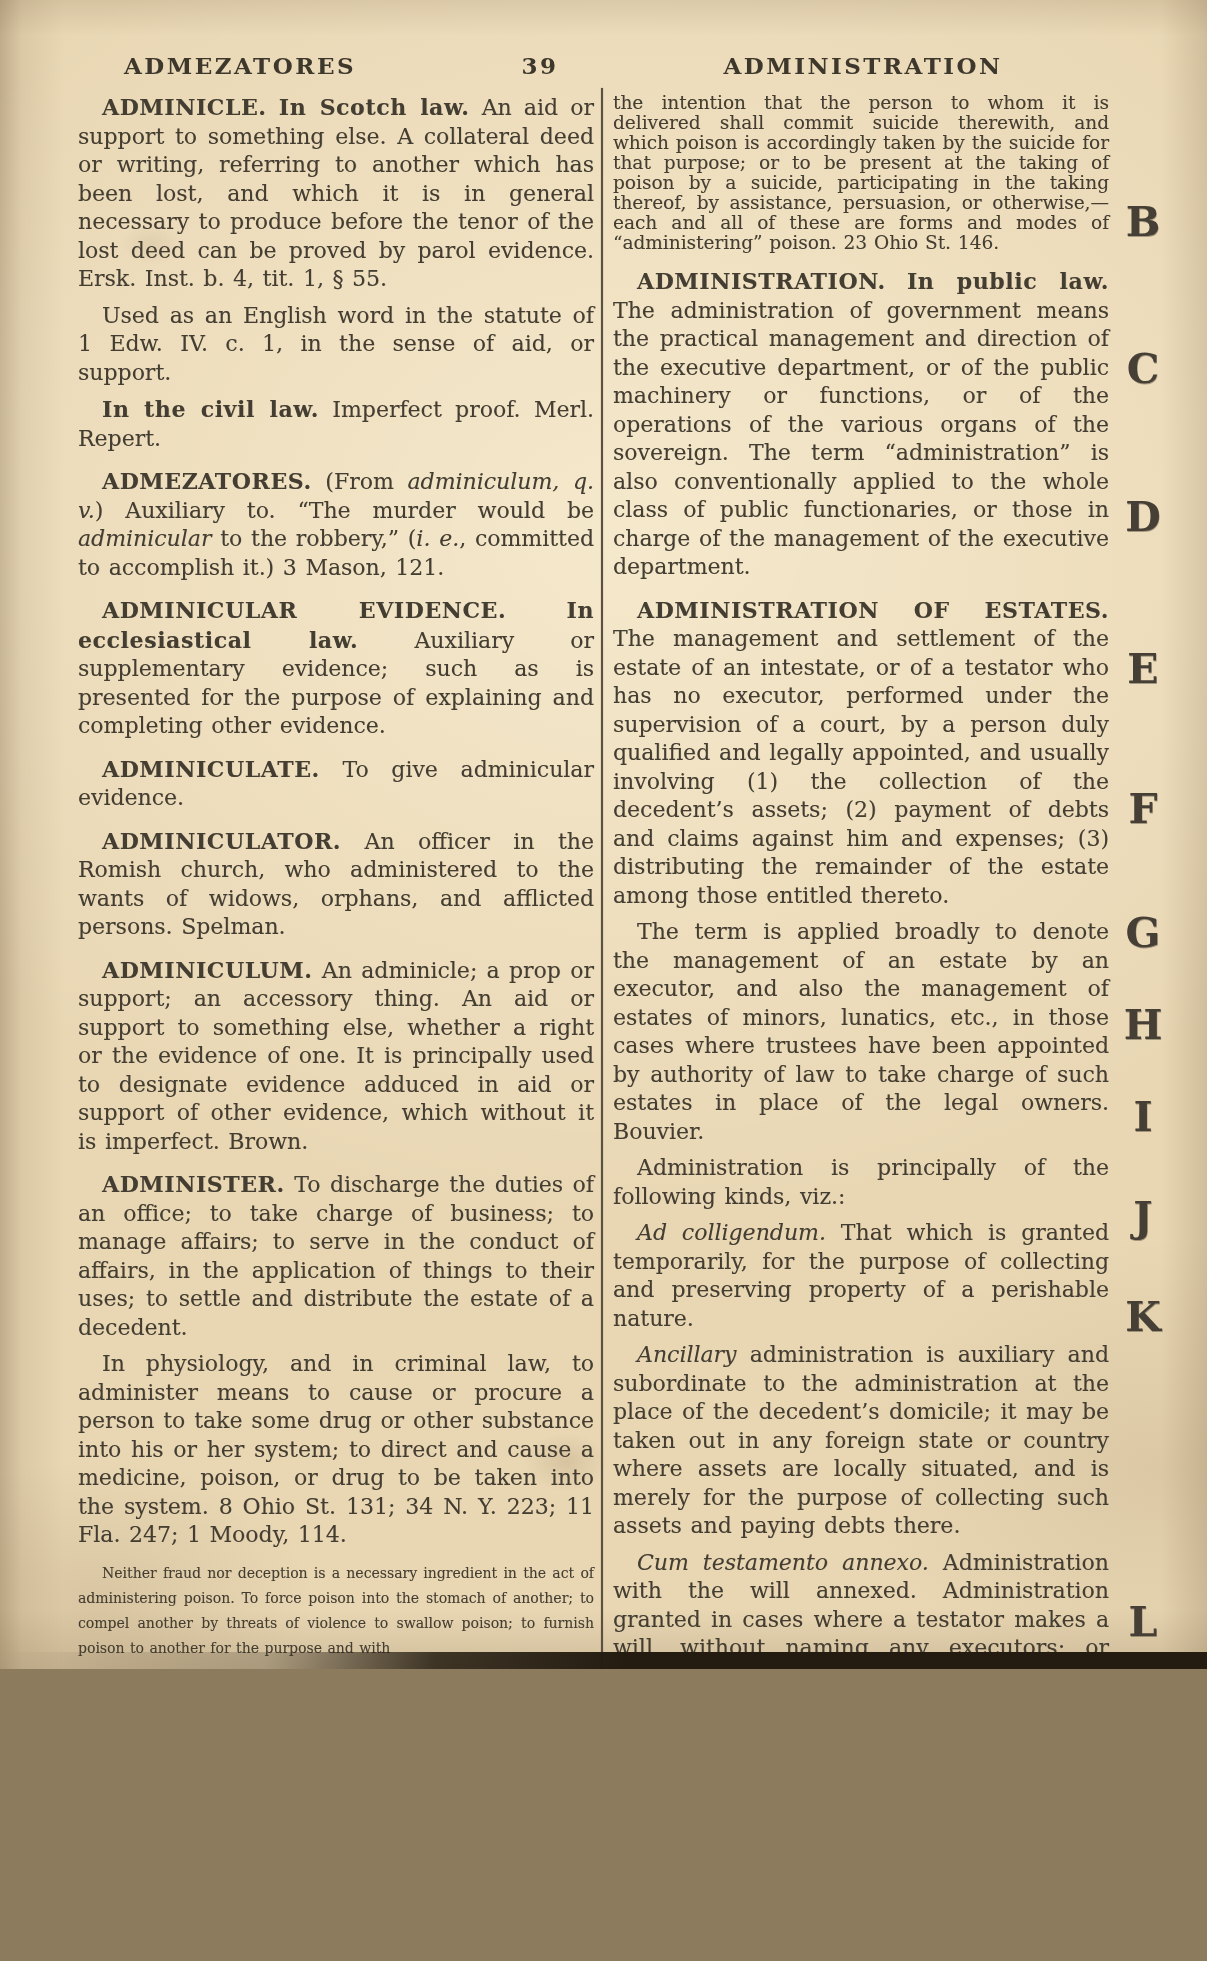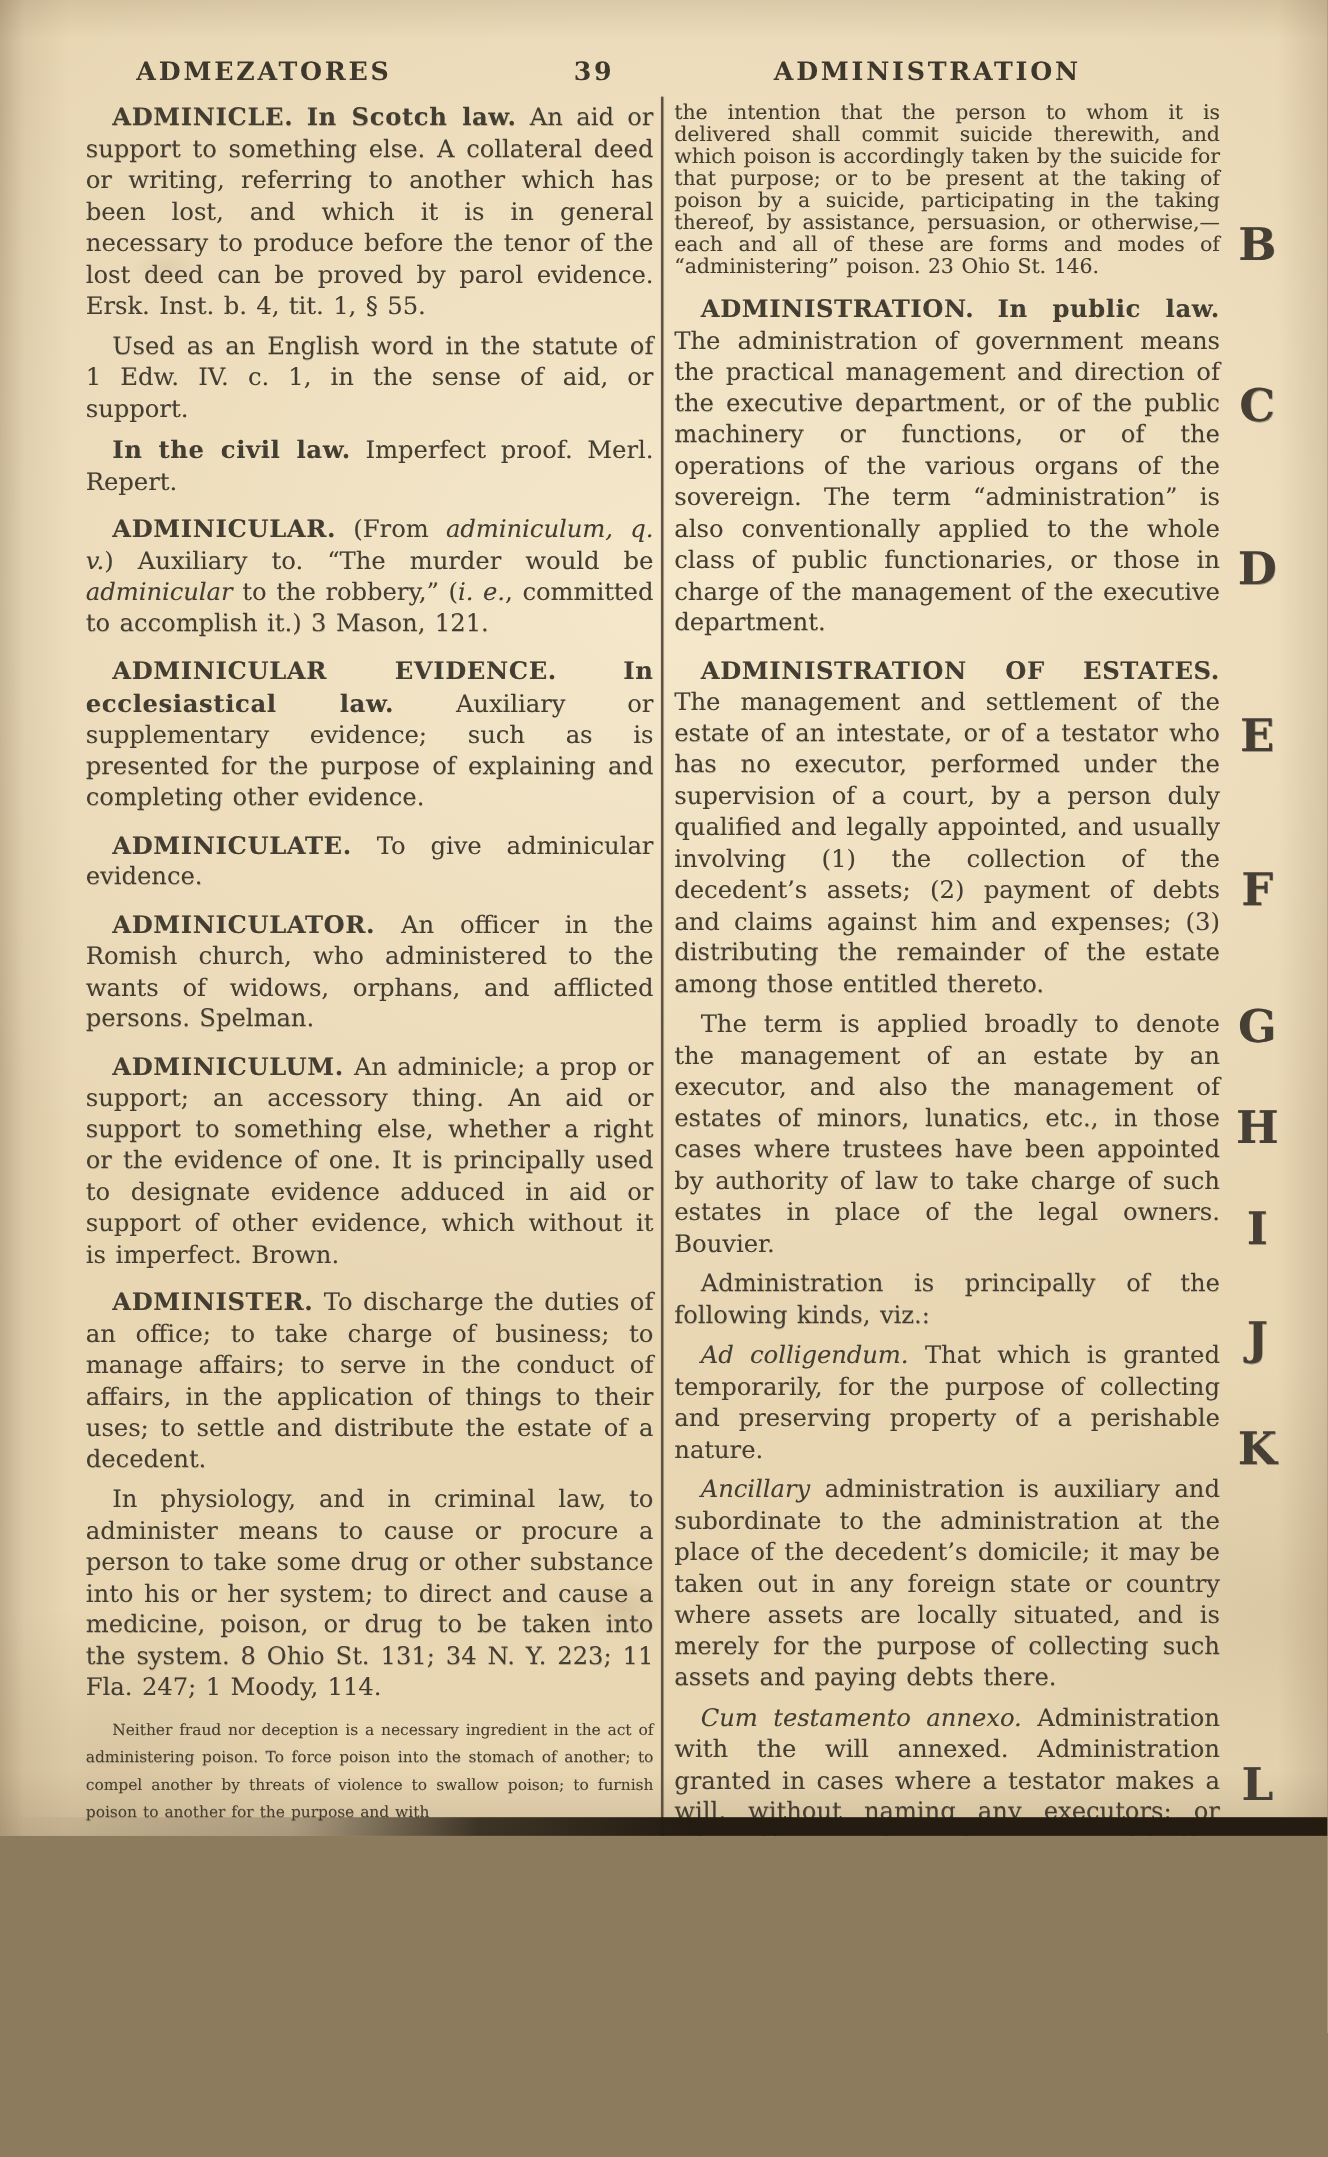--- a/index.html
+++ b/index.html
@@ -24,21 +24,21 @@
       radial-gradient(46px 30px at 152px 244px, rgba(118,88,48,0.10), transparent 70%),
       radial-gradient(420px 320px at 96% 88%, rgba(118,88,48,0.12), transparent 72%),
       radial-gradient(300px 200px at 8% 96%, rgba(118,88,48,0.14), transparent 72%);
   }
   .header span{
     position:absolute;top:52px;transform:translateX(-50%);
     font-weight:bold;font-size:23px;letter-spacing:2.5px;color:#3d372c;white-space:nowrap;
   }
   .h-left{left:240px;}
   .h-num{left:540px;letter-spacing:1px;}
-  .h-right{left:843px;text-align:right;}
+  .h-right{left:863px;text-align:right;}
   .col{
     position:absolute;top:93px;
     font-size:22px;line-height:28.5px;
     text-align:justify;word-spacing:1.6px;
     text-shadow:0.3px 0.3px 0 rgba(66,60,49,0.30);
   }
   .col-left{left:78px;width:516px;}
   .col-right{left:613px;width:496px;}
   .divider{
     position:absolute;left:601px;top:88px;height:1728px;width:2px;
@@ -84,21 +84,21 @@
   <div class="header">
     <span class="h-left">ADMEZATORES</span>
     <span class="h-num">39</span>
     <span class="h-right">ADMINISTRATION</span>
   </div>
 
   <div class="col col-left" id="left-col">
       <p class="entry"><span class="s-b">ADMINICLE.</span><span class="s-n"> </span><span class="s-b">In Scotch law.</span><span class="s-n"> An aid or support to something else. A collateral deed or writing, referring to another which has been lost, and which it is in general necessary to produce before the tenor of the lost deed can be proved by parol evidence. Ersk. Inst. b. 4, tit. 1, § 55.</span></p>
       <p class="para"><span class="s-n">Used as an English word in the statute of 1 Edw. IV. c. 1, in the sense of aid, or support.</span></p>
       <p class="para"><span class="s-b">In the civil law.</span><span class="s-n"> Imperfect proof. Merl. Repert.</span></p>
-      <p class="entry"><span class="s-b">ADMINICULAR.</span><span class="s-n"> (From </span><span class="s-i">adminiculum, q. v.</span><span class="s-n">) Auxiliary to. “The murder would be </span><span class="s-i">adminicular</span><span class="s-n"> to the robbery,” (</span><span class="s-i">i. e.</span><span class="s-n">, committed to accomplish it.) 3 Mason, 121.</span></p>
+      <p class="entry"><span class="s-b">ADMEZATORES.</span><span class="s-n"> (From </span><span class="s-i">adminiculum, q. v.</span><span class="s-n">) Auxiliary to. “The murder would be </span><span class="s-i">adminicular</span><span class="s-n"> to the robbery,” (</span><span class="s-i">i. e.</span><span class="s-n">, committed to accomplish it.) 3 Mason, 121.</span></p>
       <p class="entry"><span class="s-b">ADMINICULAR EVIDENCE.</span><span class="s-n"> </span><span class="s-b">In ecclesiastical law.</span><span class="s-n"> Auxiliary or supplementary evidence; such as is presented for the purpose of explaining and completing other evidence.</span></p>
       <p class="entry"><span class="s-b">ADMINICULATE.</span><span class="s-n"> To give adminicular evidence.</span></p>
       <p class="entry"><span class="s-b">ADMINICULATOR.</span><span class="s-n"> An officer in the Romish church, who administered to the wants of widows, orphans, and afflicted persons. Spelman.</span></p>
       <p class="entry"><span class="s-b">ADMINICULUM.</span><span class="s-n"> An adminicle; a prop or support; an accessory thing. An aid or support to something else, whether a right or the evidence of one. It is principally used to designate evidence adduced in aid or support of other evidence, which without it is imperfect. Brown.</span></p>
       <p class="entry"><span class="s-b">ADMINISTER.</span><span class="s-n"> To discharge the duties of an office; to take charge of business; to manage affairs; to serve in the conduct of affairs, in the application of things to their uses; to settle and distribute the estate of a decedent.</span></p>
       <p class="para"><span class="s-n">In physiology, and in criminal law, to administer means to cause or procure a person to take some drug or other substance into his or her system; to direct and cause a medicine, poison, or drug to be taken into the system. 8 Ohio St. 131; 34 N. Y. 223; 11 Fla. 247; 1 Moody, 114.</span></p>
       <p class="small"><span class="s-n">Neither fraud nor deception is a necessary ingredient in the act of administering poison. To force poison into the stomach of another; to compel another by threats of violence to swallow poison; to furnish poison to another for the purpose and with</span></p>
     </div>
   <div class="divider"></div>
   <div class="col col-right" id="right-col">

